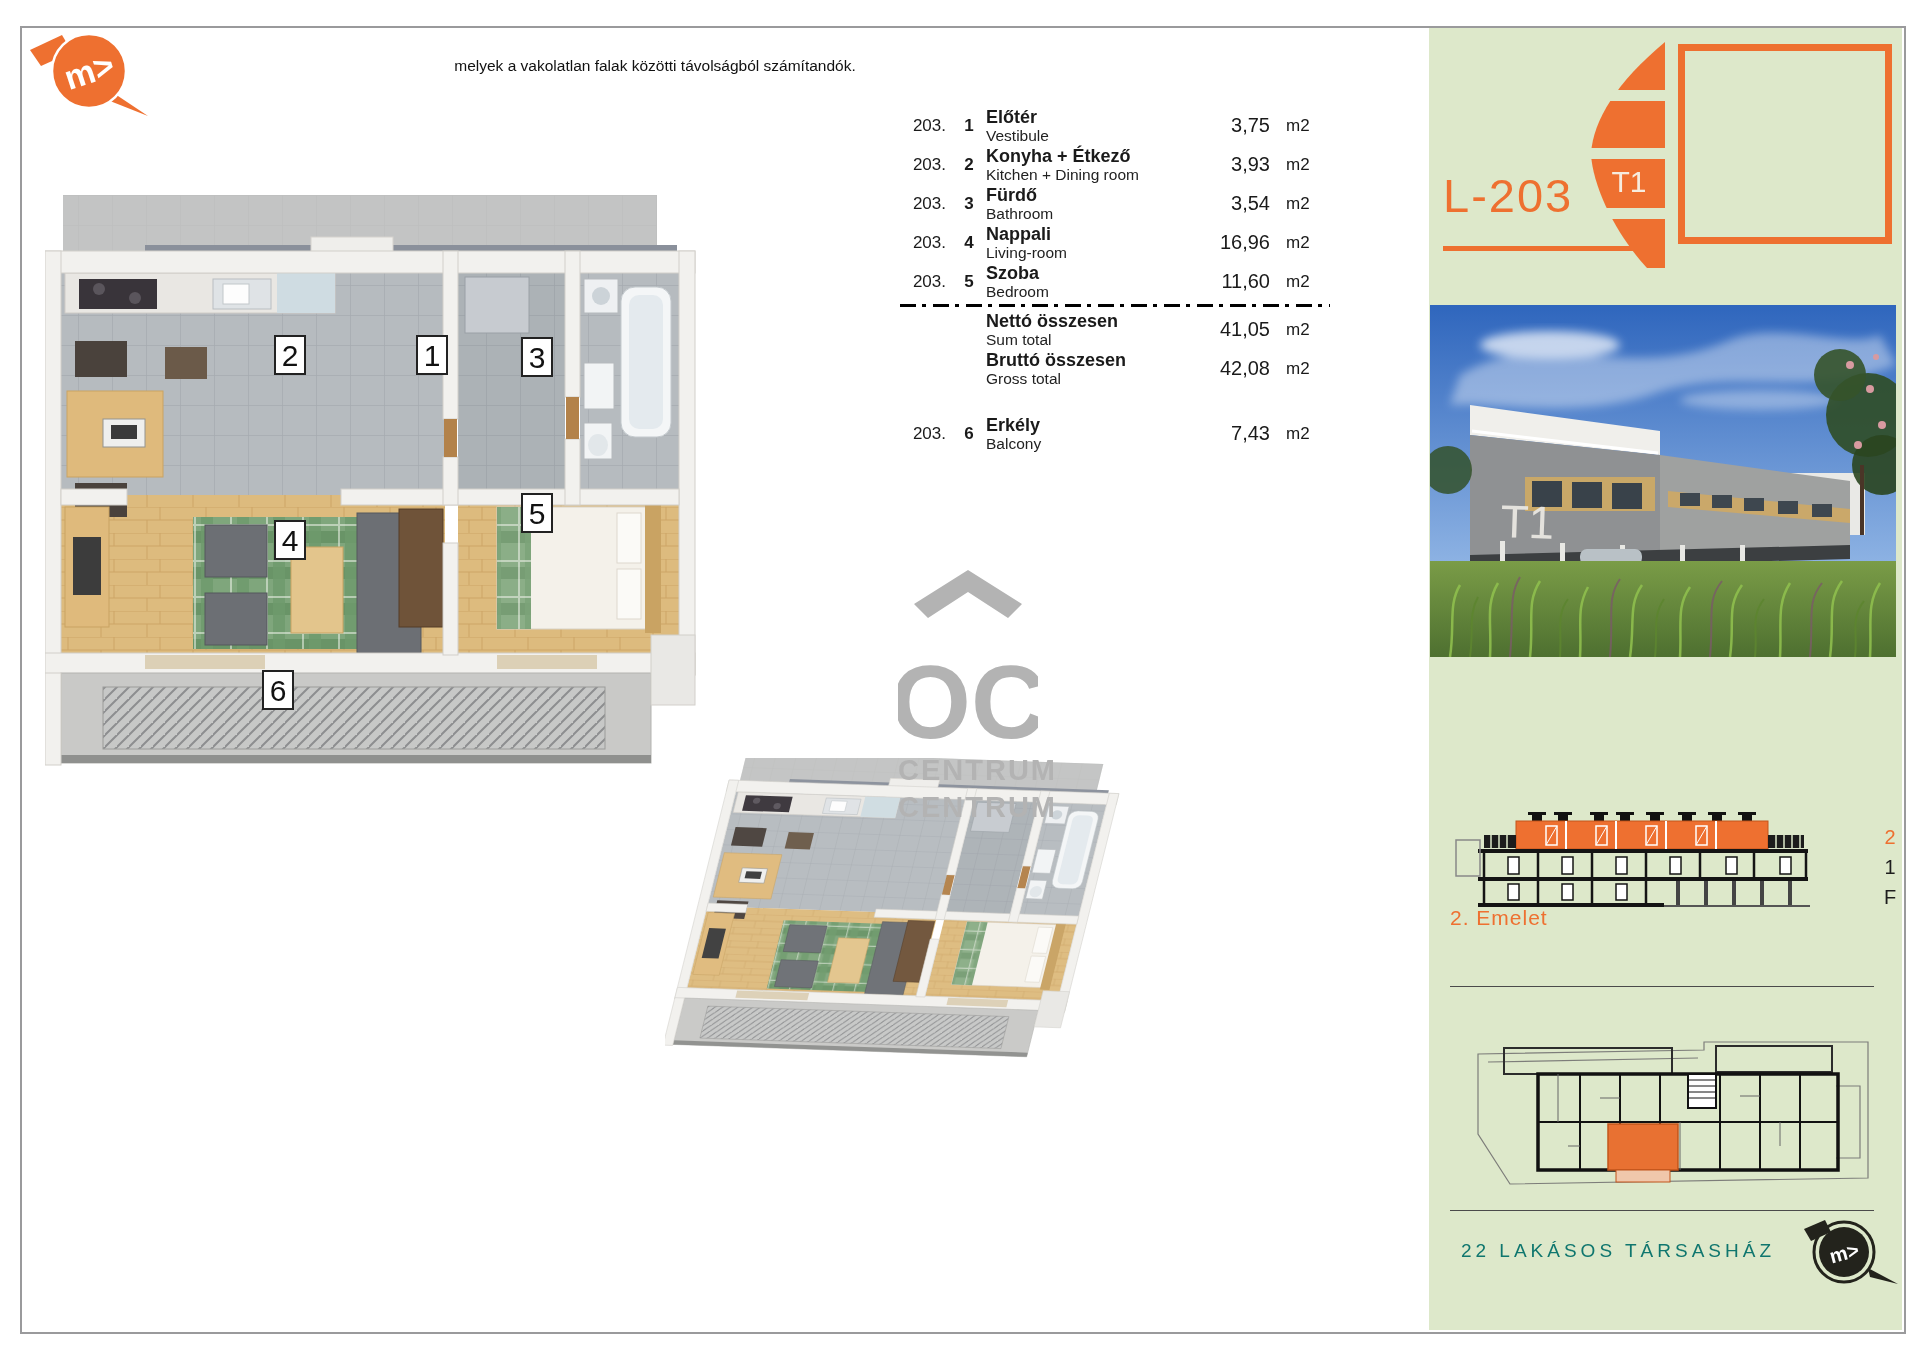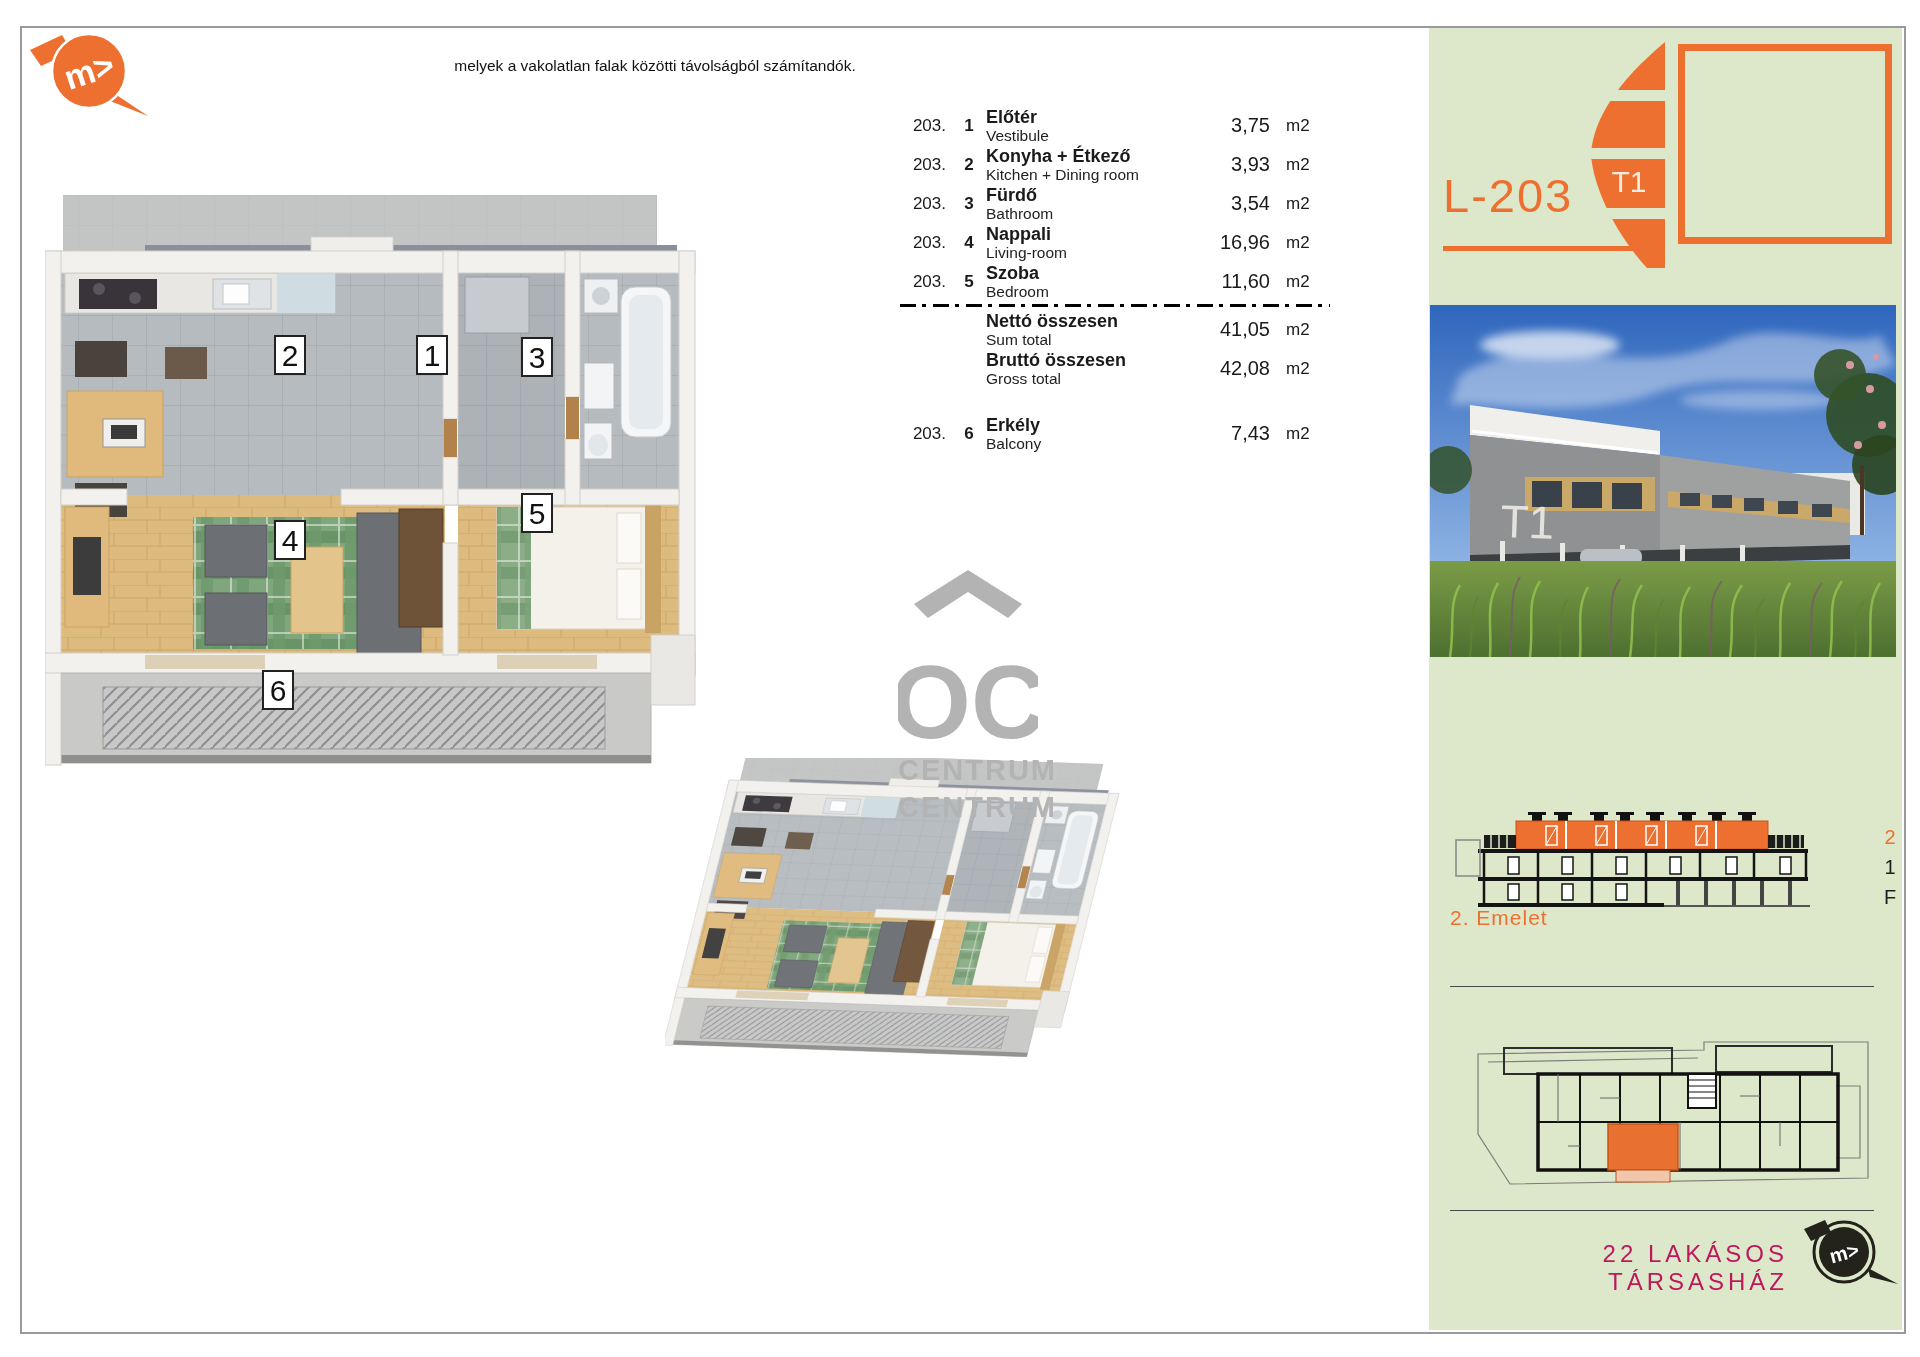--- a/index.html
+++ b/index.html
@@ -29,21 +29,21 @@
   
   .sidebar{left:1429px;top:28px;width:473px;height:1302px;background:#dde8ca;}
   .unitcode{left:1443px;top:168px;font-size:47px;letter-spacing:2px;color:#ee7030;font-weight:normal;}
   .unitline{left:1443px;top:246px;width:213px;height:5px;background:#ee7030;}
   .sqframe{left:1678px;top:44px;width:200px;height:186px;border:7px solid #ee7030;}
   .floorlabels{left:1878px;top:822px;width:24px;text-align:center;font-size:20px;line-height:30px;}
   .fl-2{color:#ee7030;}
   .fl-1,.fl-F{color:#1d1d1d;}
   .sectioncaption{left:1450px;top:906px;width:420px;text-align:left;color:#ee7030;font-size:21px;letter-spacing:1px;}
   .srule{height:1px;background:#4a4a4a;left:1450px;width:424px;}
-  .footer-name{left:1448px;top:1240px;width:340px;text-align:right;font-size:24px;letter-spacing:4px;color:#be185d;}
+  .footer-name{left:1448px;top:1240px;width:340px;text-align:center;font-size:19px;letter-spacing:4px;color:#0f766e;}
   svg{display:block;}
 </style>
 </head>
 <body>
 
 <div class="abs frame"></div>
 
 <svg class="abs" style="left:26px;top:26px;" width="122" height="94" viewBox="0 0 122 94">
   <polygon points="4,24 36,9 46,26 15,40" fill="#ee7030"></polygon>
   <polygon points="80,62 122,90 84,75" fill="#ee7030"></polygon>

